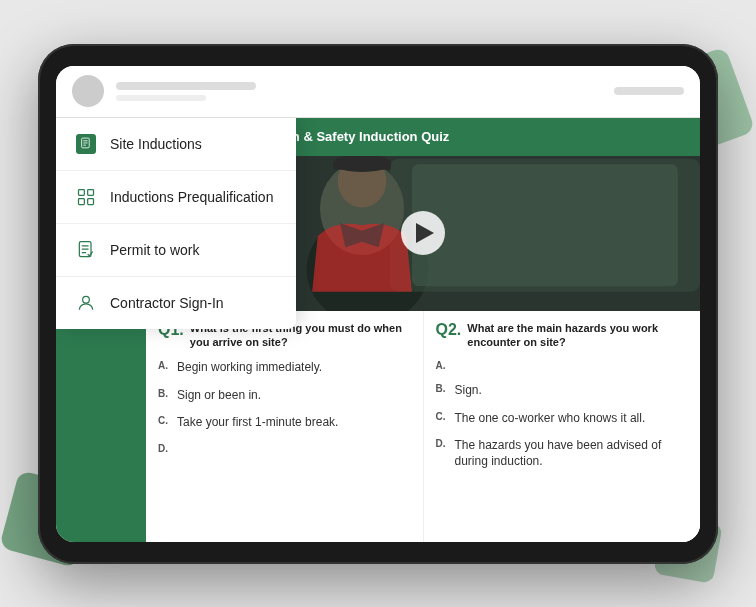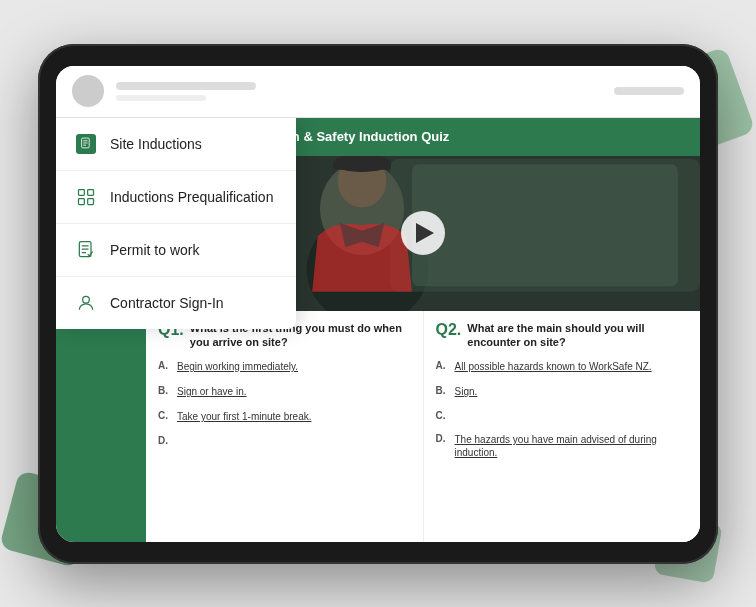--- a/index.html
+++ b/index.html
@@ -288,24 +288,23 @@
       padding: 3px 0;
     }
     .answer-letter {
       font-size: 10px;
       font-weight: 600;
       color: #555;
       flex-shrink: 0;
       width: 14px;
     }
     .answer-text {
-      font-size: 10px;
+      font-size: 12px;
       color: #333;
       line-height: 1.3;
-      text-decoration: underline;
     }
 
     
     .dropdown-menu {
       position: absolute;
       left: 0;
       top: 0;
       width: 240px;
       background: #fff;
       box-shadow: 4px 0 20px rgba(0,0,0,0.15);
@@ -434,50 +433,50 @@
               <div class="question-header">
                 <span class="q-number">Q1.</span>
                 <span class="q-text">What is the first thing you must do when you arrive on site?</span>
               </div>
               <div class="answer-option">
                 <span class="answer-letter">A.</span>
                 <span class="answer-text">Begin working immediately.</span>
               </div>
               <div class="answer-option">
                 <span class="answer-letter">B.</span>
-                <span class="answer-text">Sign or have in.</span>
+                <span class="answer-text">Sign or been in.</span>
               </div>
               <div class="answer-option">
                 <span class="answer-letter">C.</span>
                 <span class="answer-text">Take your first 1-minute break.</span>
               </div>
               <div class="answer-option">
                 <span class="answer-letter">D.</span>
               </div>
             </div>
 
             <div class="question-column">
               <div class="question-header">
                 <span class="q-number">Q2.</span>
-                <span class="q-text">What are the main should you will encounter on site?</span>
+                <span class="q-text">What are the main hazards you work encounter on site?</span>
               </div>
               <div class="answer-option">
                 <span class="answer-letter">A.</span>
-                <span class="answer-text">All possible hazards known to WorkSafe NZ.</span>
               </div>
               <div class="answer-option">
                 <span class="answer-letter">B.</span>
                 <span class="answer-text">Sign.</span>
               </div>
               <div class="answer-option">
                 <span class="answer-letter">C.</span>
+                <span class="answer-text">The one co-worker who knows it all.</span>
               </div>
               <div class="answer-option">
                 <span class="answer-letter">D.</span>
-                <span class="answer-text">The hazards you have main advised of during induction.</span>
+                <span class="answer-text">The hazards you have been advised of during induction.</span>
               </div>
             </div>
           </div>
         </div>
 
         <div class="dropdown-menu">
 
           <div class="menu-item">
             <div class="menu-top-icon">
               <svg viewBox="0 0 24 24">

